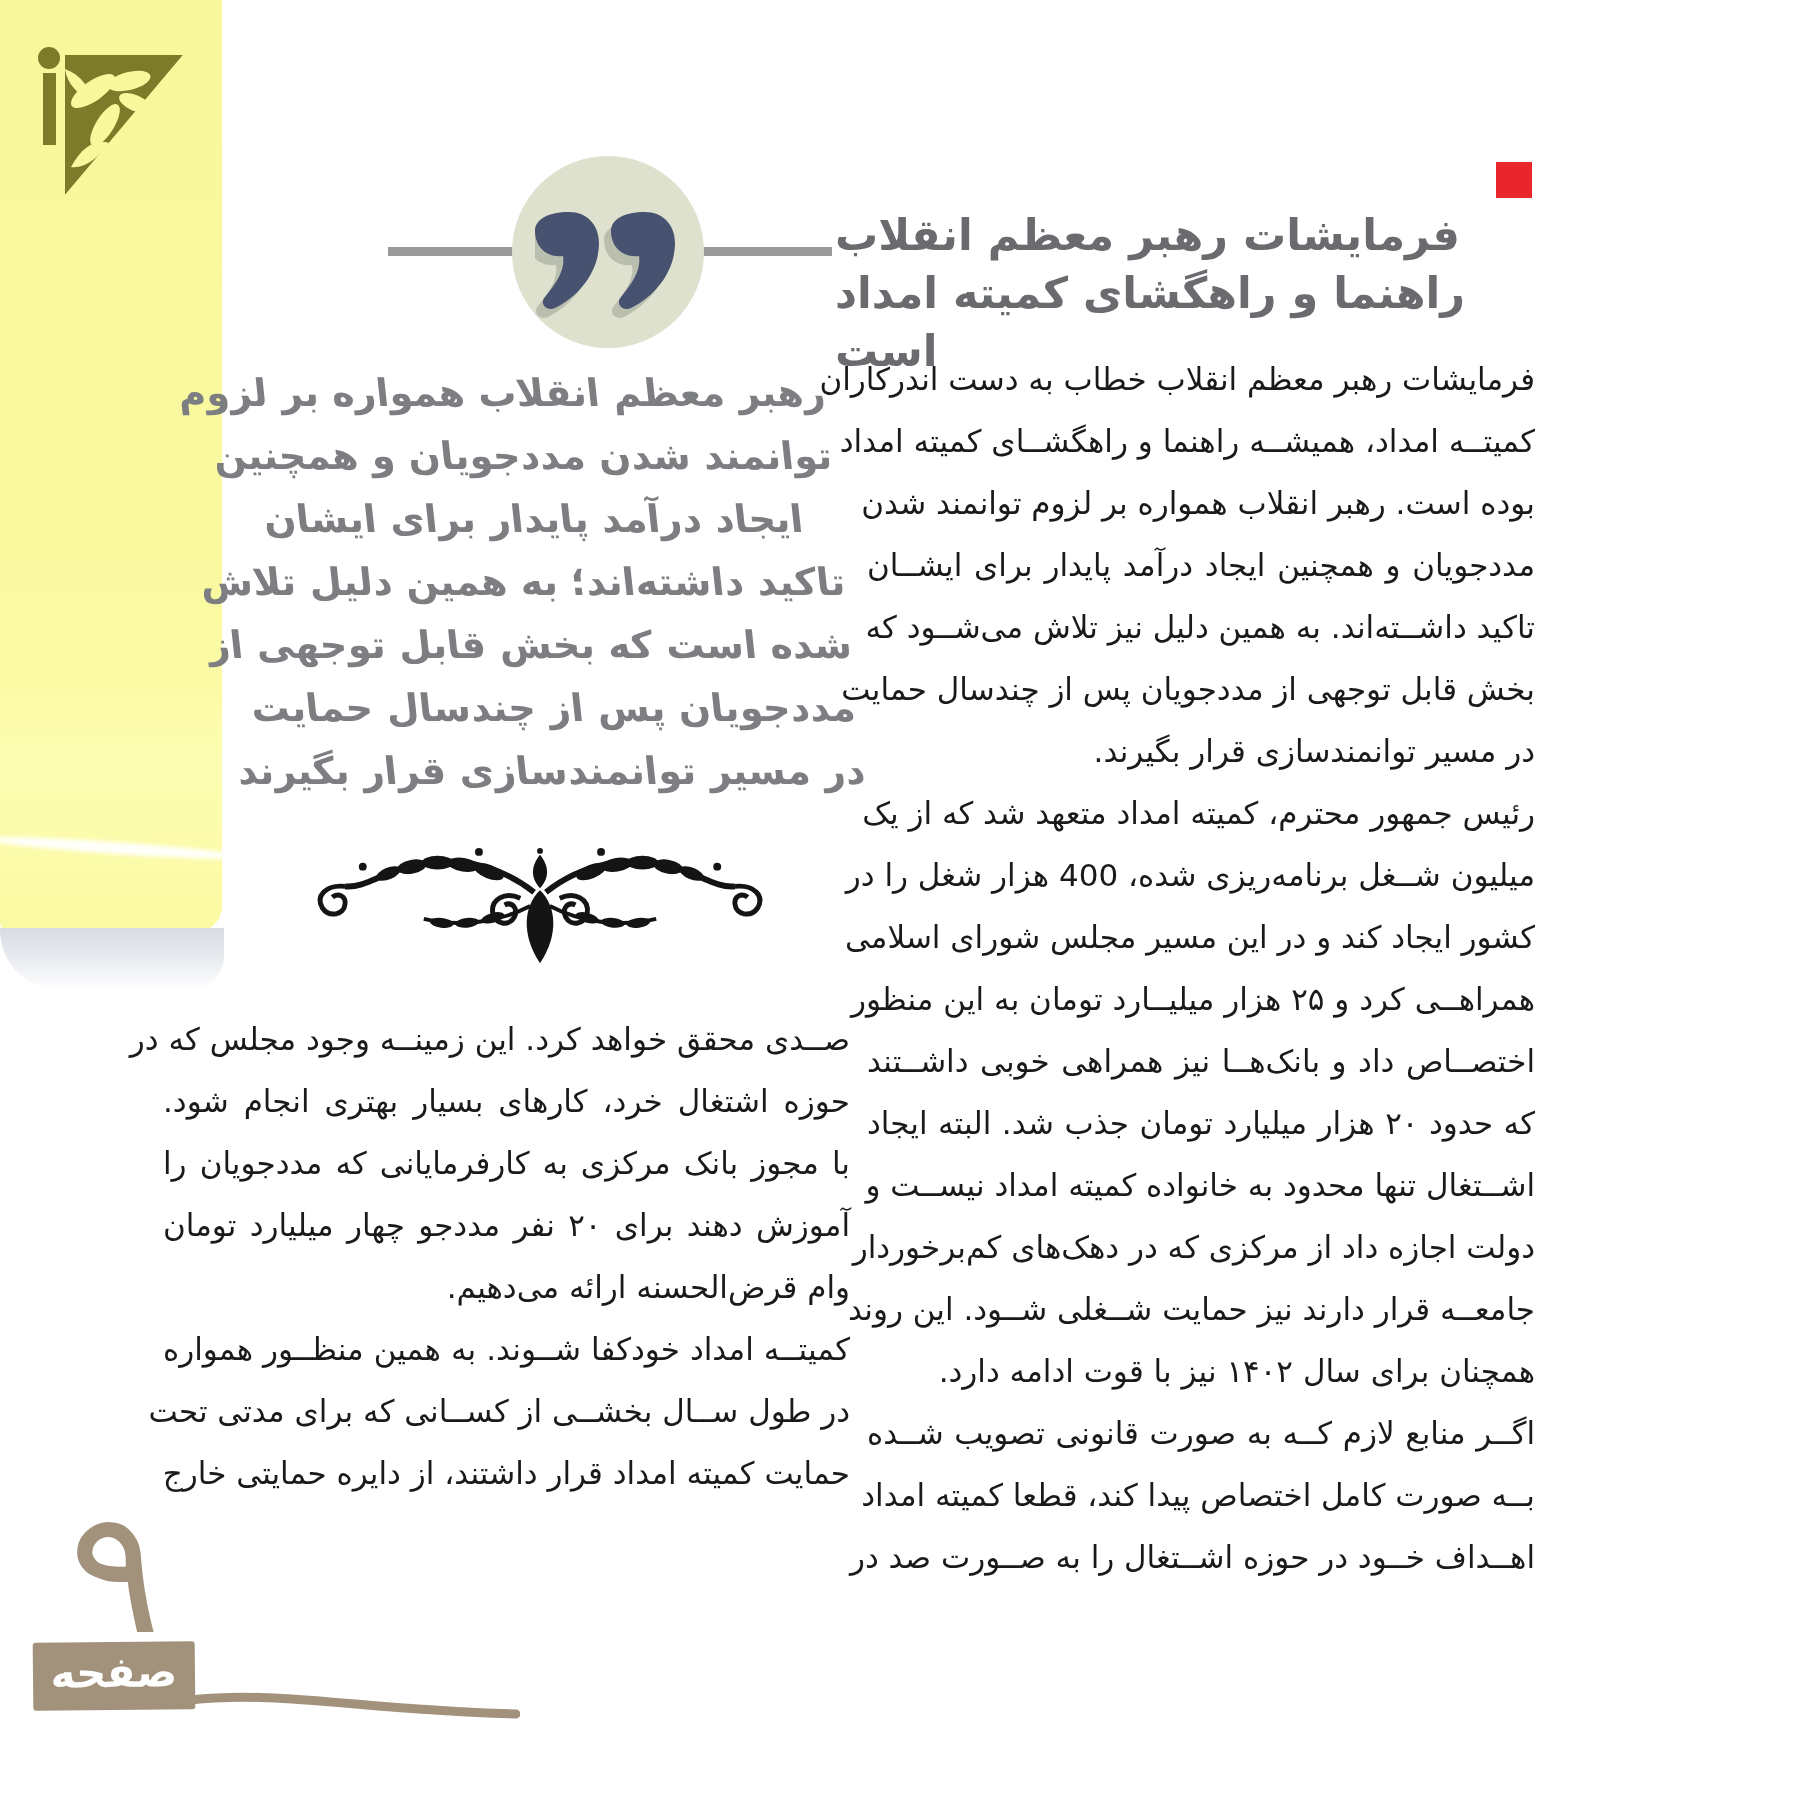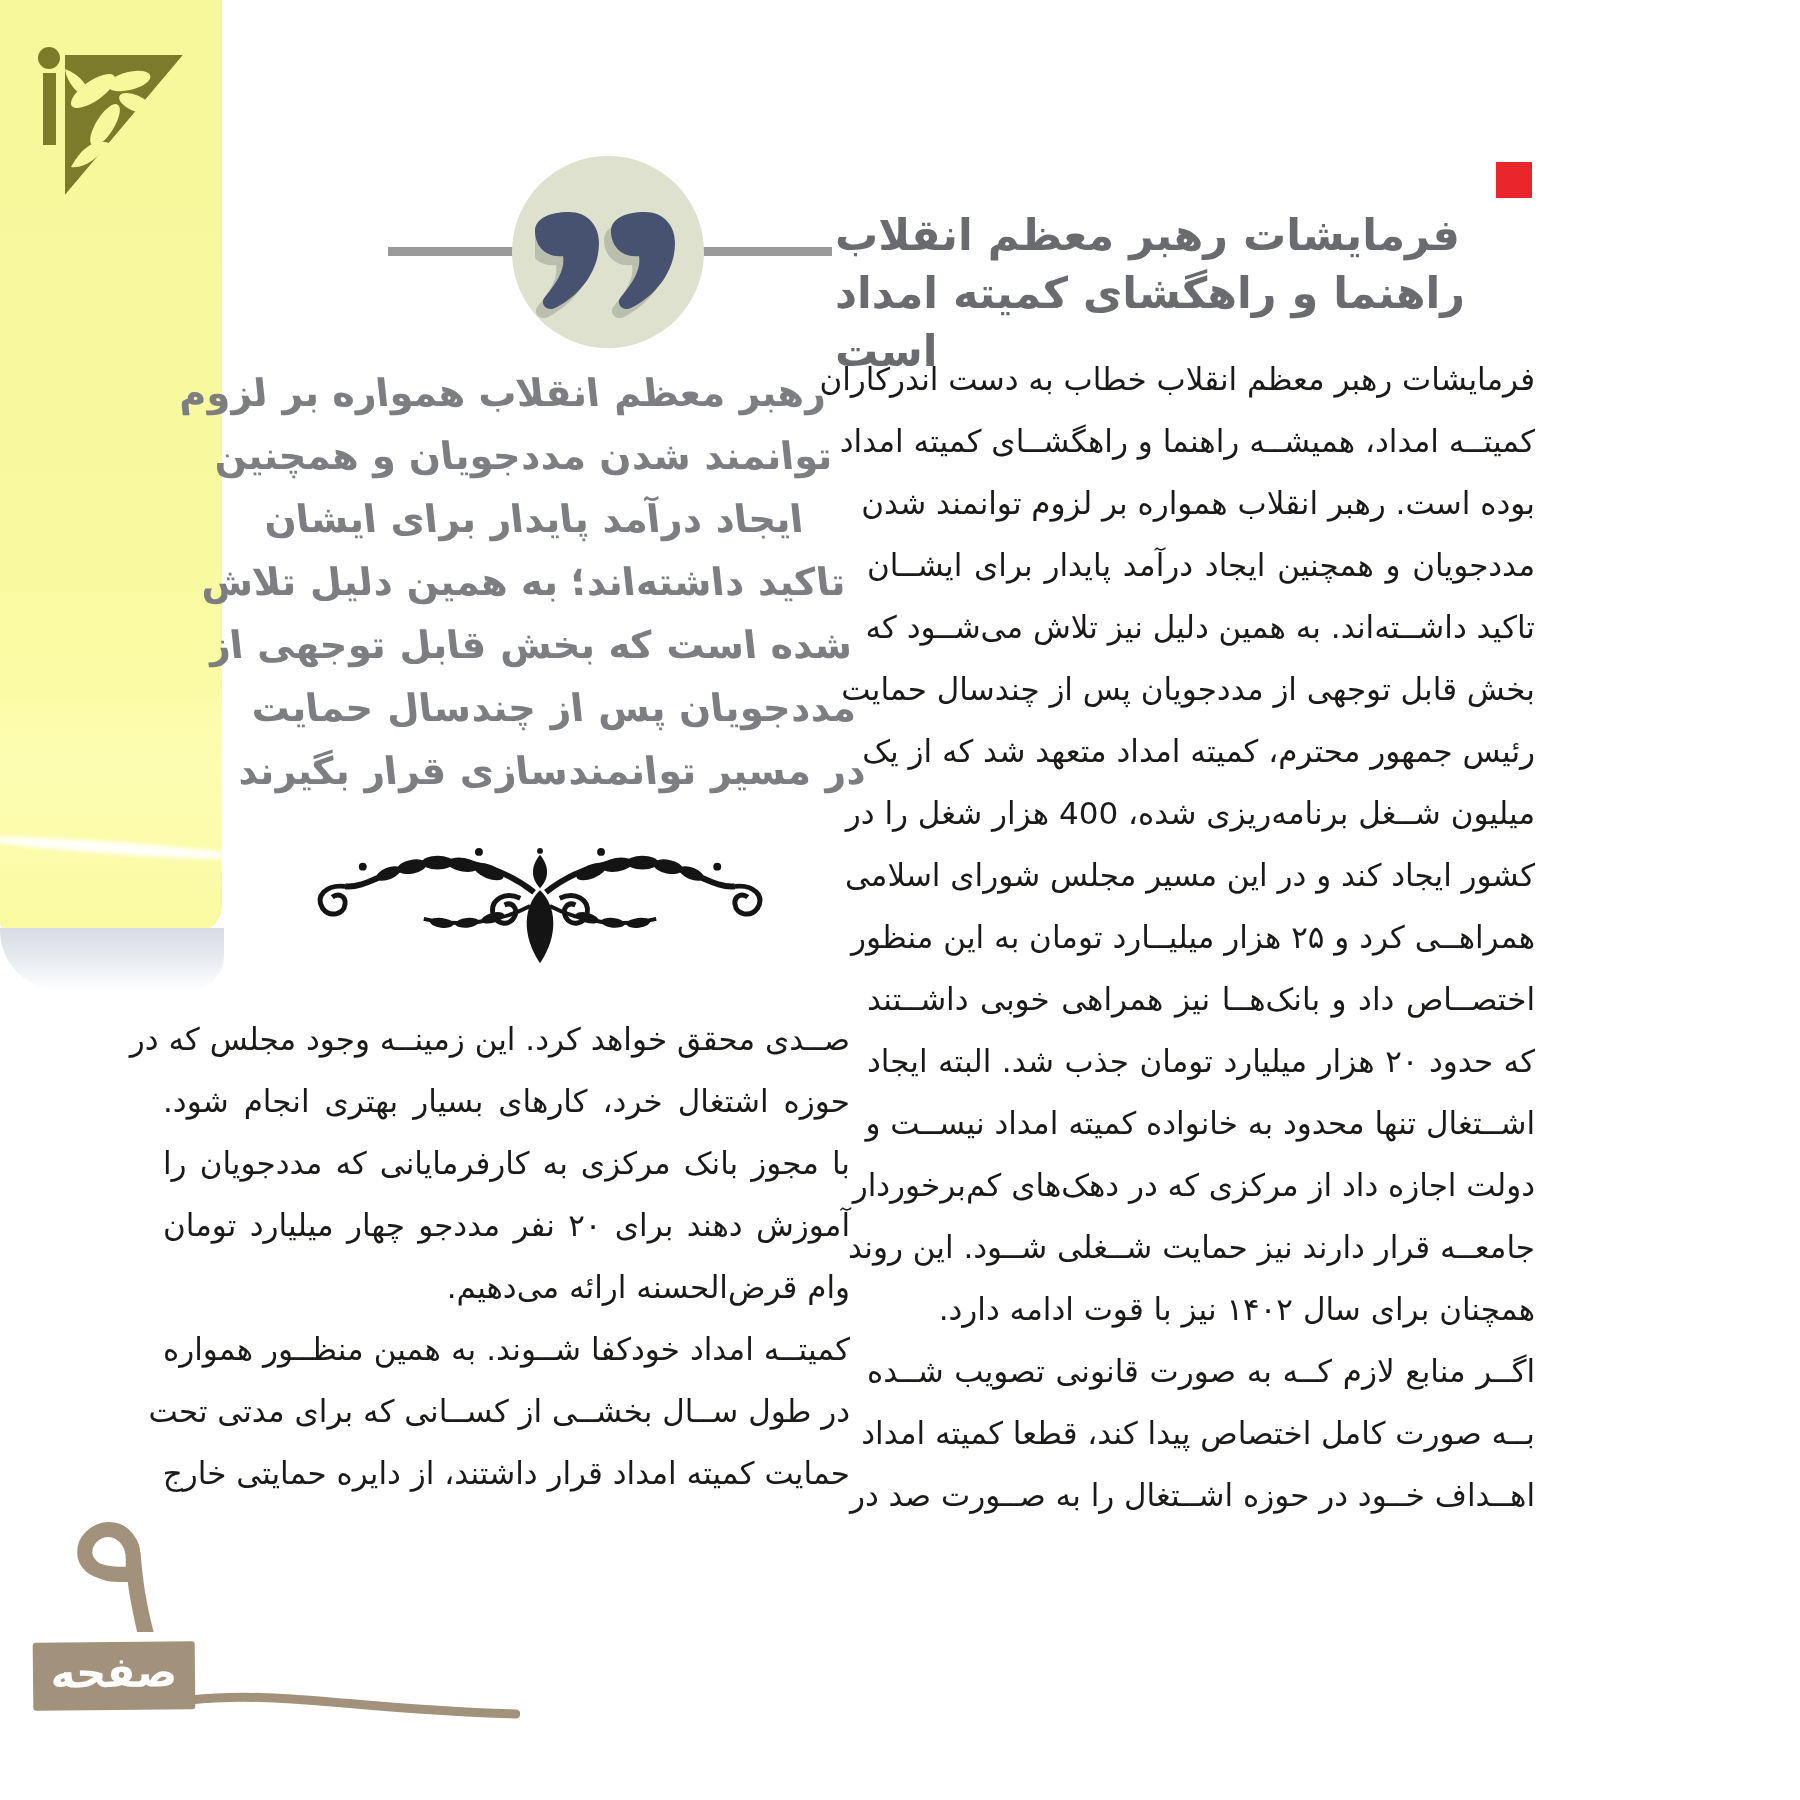--- a/index.html
+++ b/index.html
@@ -153,20 +153,21 @@
     </g>
   </svg>
 
   <div class="col col-right" dir="rtl">
       <div class="tline">فرمایشات رهبر معظم انقلاب خطاب به دست اندرکاران</div>
       <div class="tline">کمیتــه امداد، همیشــه راهنما و راهگشــای کمیته امداد</div>
       <div class="tline">بوده است. رهبر انقلاب همواره بر لزوم توانمند شدن</div>
       <div class="tline">مددجویان و همچنین ایجاد درآمد پایدار برای ایشــان</div>
       <div class="tline">تاکید داشــته‌اند. به همین دلیل نیز تلاش می‌شــود که</div>
       <div class="tline">بخش قابل توجهی از مددجویان پس از چندسال حمایت</div>
+      <div class="tline tline-end">در مسیر توانمندسازی قرار بگیرند.</div>
       <div class="tline">رئیس جمهور محترم، کمیته امداد متعهد شد که از یک</div>
       <div class="tline">میلیون شــغل برنامه‌ریزی شده، 400 هزار شغل را در</div>
       <div class="tline">کشور ایجاد کند و در این مسیر مجلس شورای اسلامی</div>
       <div class="tline">همراهــی کرد و ۲۵ هزار میلیــارد تومان به این منظور</div>
       <div class="tline">اختصــاص داد و بانک‌هــا نیز همراهی خوبی داشــتند</div>
       <div class="tline">که حدود ۲۰ هزار میلیارد تومان جذب شد. البته ایجاد</div>
       <div class="tline">اشــتغال تنها محدود به خانواده کمیته امداد نیســت و</div>
       <div class="tline">دولت اجازه داد از مرکزی که در دهک‌های کم‌برخوردار</div>
       <div class="tline">جامعــه قرار دارند نیز حمایت شــغلی شــود. این روند</div>
       <div class="tline tline-end">همچنان برای سال ۱۴۰۲ نیز  با قوت ادامه دارد.</div>

